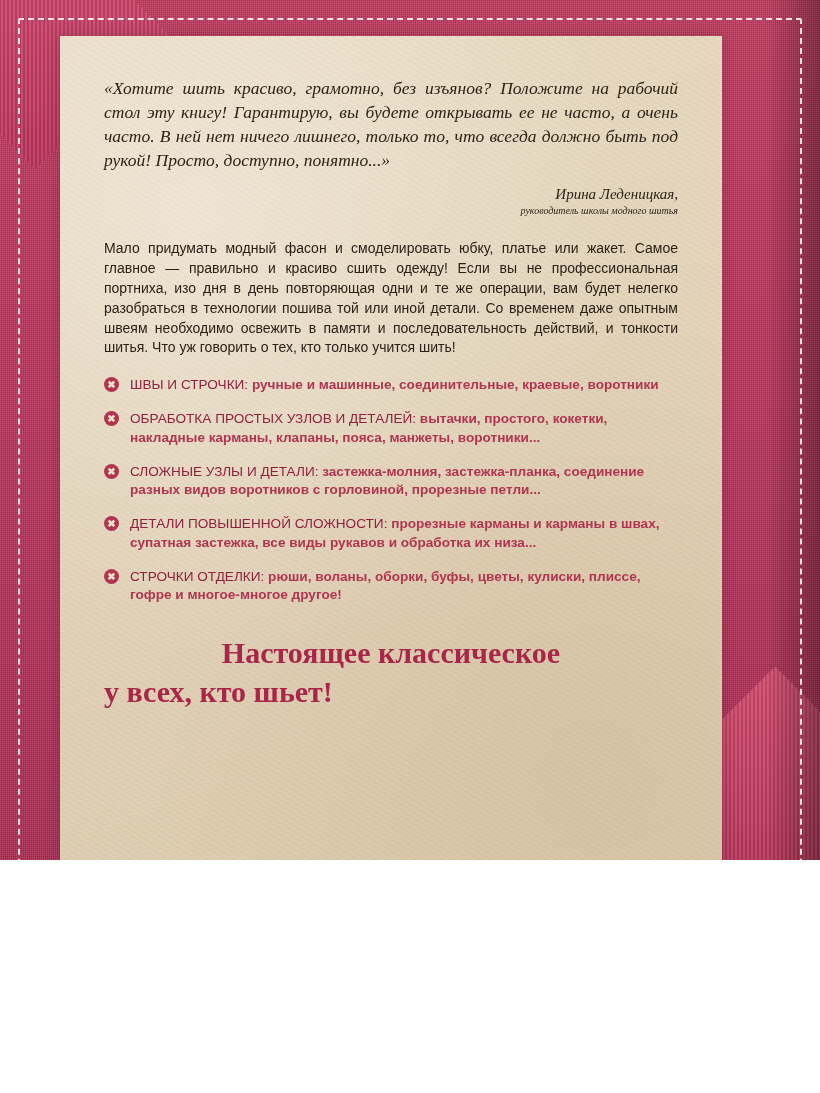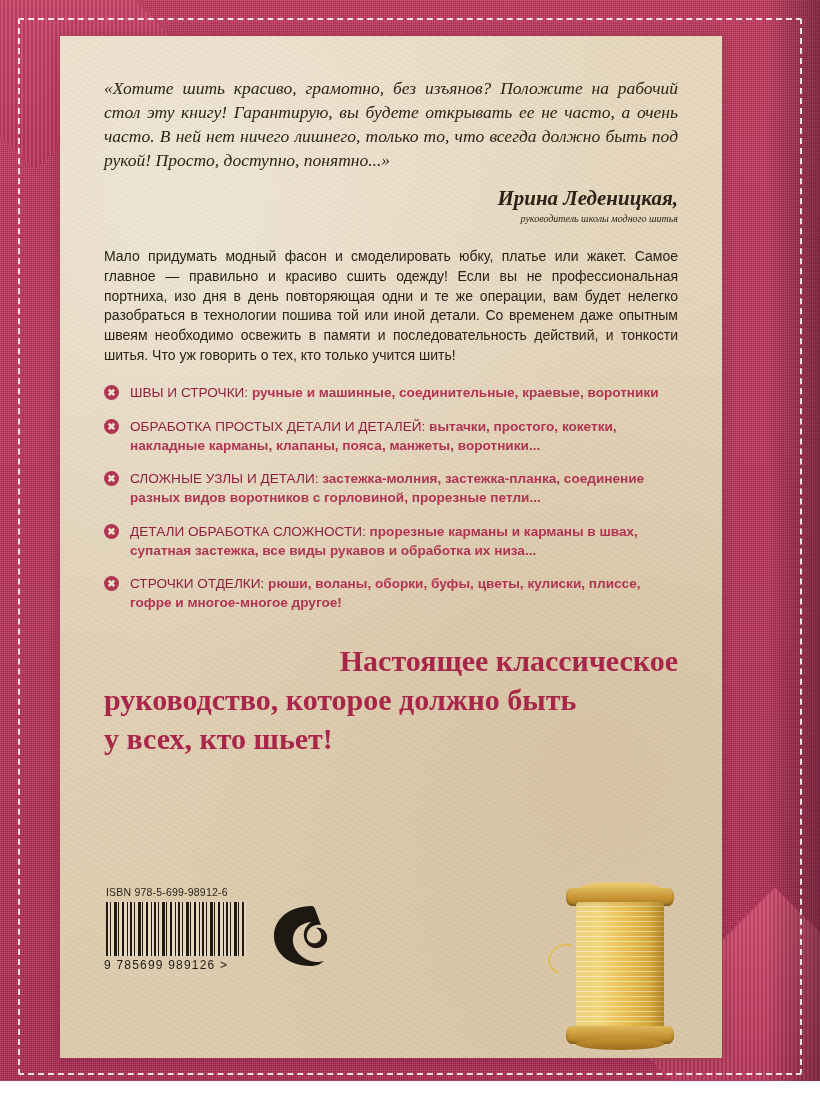--- a/index.html
+++ b/index.html
@@ -11,21 +11,21 @@
     height: 1093px;
     font-family: "Liberation Sans", sans-serif;
     background: #ffffff;
     overflow: hidden;
   }
 
   
   .cover {
     position: relative;
     width: 820px;
-    height: 1081px;
+    height: 860px;
     background:
       repeating-linear-gradient(90deg, rgba(255,255,255,0.07) 0 1px, rgba(0,0,0,0.05) 1px 2px),
       repeating-linear-gradient(0deg, rgba(255,255,255,0.06) 0 1px, rgba(0,0,0,0.05) 1px 2px),
       linear-gradient(180deg, #c0385c 0%, #b8325a 50%, #ab2b52 100%);
     overflow: hidden;
   }
 
   
   .corner-tl {
     position: absolute;
@@ -96,22 +96,22 @@
     margin: 0 0 12px 0;
   }
   .quote-attrib {
     font-family: "Liberation Serif", serif;
     font-style: italic;
     text-align: right;
     color: #2c2318;
     line-height: 1.3;
   }
   .quote-attrib .name {
-    font-weight: bold;
-    font-size: 21px;
+    font-weight: normal;
+    font-size: 15px;
     display: block;
   }
   .quote-attrib .role {
     font-size: 10px;
     display: block;
   }
 
   
   .body-para {
     font-family: "Liberation Sans", sans-serif;
@@ -163,21 +163,21 @@
 
   
   .tagline {
     font-family: "Liberation Serif", serif;
     font-weight: bold;
     color: #a8264a;
     font-size: 30px;
     line-height: 1.30;
     margin: 28px 0 0 0;
   }
-  .tagline .l1 { display: block; text-align: right; }
+  .tagline .l1 { display: block; text-align: center; }
   .tagline .l2 { display: block; text-align: left; }
   .tagline .l3 { display: block; text-align: left; padding-right: 88px; }
 
   
   .bottom {
     position: absolute;
     left: 0; right: 0;
     bottom: 0;
     height: 200px;
   }
@@ -310,39 +310,38 @@
 
       <p class="body-para">Мало придумать модный фасон и смоделировать юбку, платье или жакет. Самое главное — правильно и красиво сшить одежду! Если вы не профессиональная портниха, изо дня в день повторяющая одни и те же операции, вам будет нелегко разобраться в технологии пошива той или иной детали. Со временем даже опытным швеям необходимо освежить в памяти и последовательность действий, и тонкости шитья. Что уж говорить о тех, кто только учится шить!</p>
 
       <ul class="bullets">
         <li class="bullet-item">
           <span class="bullet-mark">✖</span>
           <span class="bullet-head">ШВЫ И СТРОЧКИ:</span><span class="bullet-rest"> ручные и машинные, соединительные, краевые, воротники</span>
         </li>
         <li class="bullet-item">
           <span class="bullet-mark">✖</span>
-          <span class="bullet-head">ОБРАБОТКА ПРОСТЫХ ДЕТАЛИ И ДЕТАЛЕЙ:</span><span class="bullet-rest"> вытачки, простого, кокетки, накладные карманы, клапаны, пояса, манжеты, воротники...</span>
+          <span class="bullet-head">ОБРАБОТКА ПРОСТЫХ УЗЛОВ И ДЕТАЛЕЙ:</span><span class="bullet-rest"> вытачки, простого, кокетки, накладные карманы, клапаны, пояса, манжеты, воротники...</span>
         </li>
         <li class="bullet-item">
           <span class="bullet-mark">✖</span>
           <span class="bullet-head">СЛОЖНЫЕ УЗЛЫ И ДЕТАЛИ:</span><span class="bullet-rest"> застежка-молния, застежка-планка,  соединение разных видов воротников с горловиной, прорезные петли...</span>
         </li>
         <li class="bullet-item">
           <span class="bullet-mark">✖</span>
-          <span class="bullet-head">ДЕТАЛИ ОБРАБОТКА СЛОЖНОСТИ:</span><span class="bullet-rest"> прорезные карманы и карманы в швах, супатная застежка, все виды рукавов и обработка их низа...</span>
+          <span class="bullet-head">ДЕТАЛИ ПОВЫШЕННОЙ СЛОЖНОСТИ:</span><span class="bullet-rest"> прорезные карманы и карманы в швах, супатная застежка, все виды рукавов и обработка их низа...</span>
         </li>
         <li class="bullet-item">
           <span class="bullet-mark">✖</span>
           <span class="bullet-head">СТРОЧКИ ОТДЕЛКИ:</span><span class="bullet-rest"> рюши, воланы, оборки, буфы, цветы, кулиски, плиссе, гофре и многое-многое другое!</span>
         </li>
       </ul>
 
       <div class="tagline">
         <span class="l1">Настоящее классическое</span>
-        <span class="l2">руководство, которое должно быть</span>
         <span class="l3">у всех, кто шьет!</span>
       </div>
 
     </div>
 
     <div class="bottom">
       <div class="isbn">ISBN 978-5-699-98912-6</div>
       <div class="barcode"></div>
       <div class="barcode-digits">9 785699 989126 &gt;</div>
 

